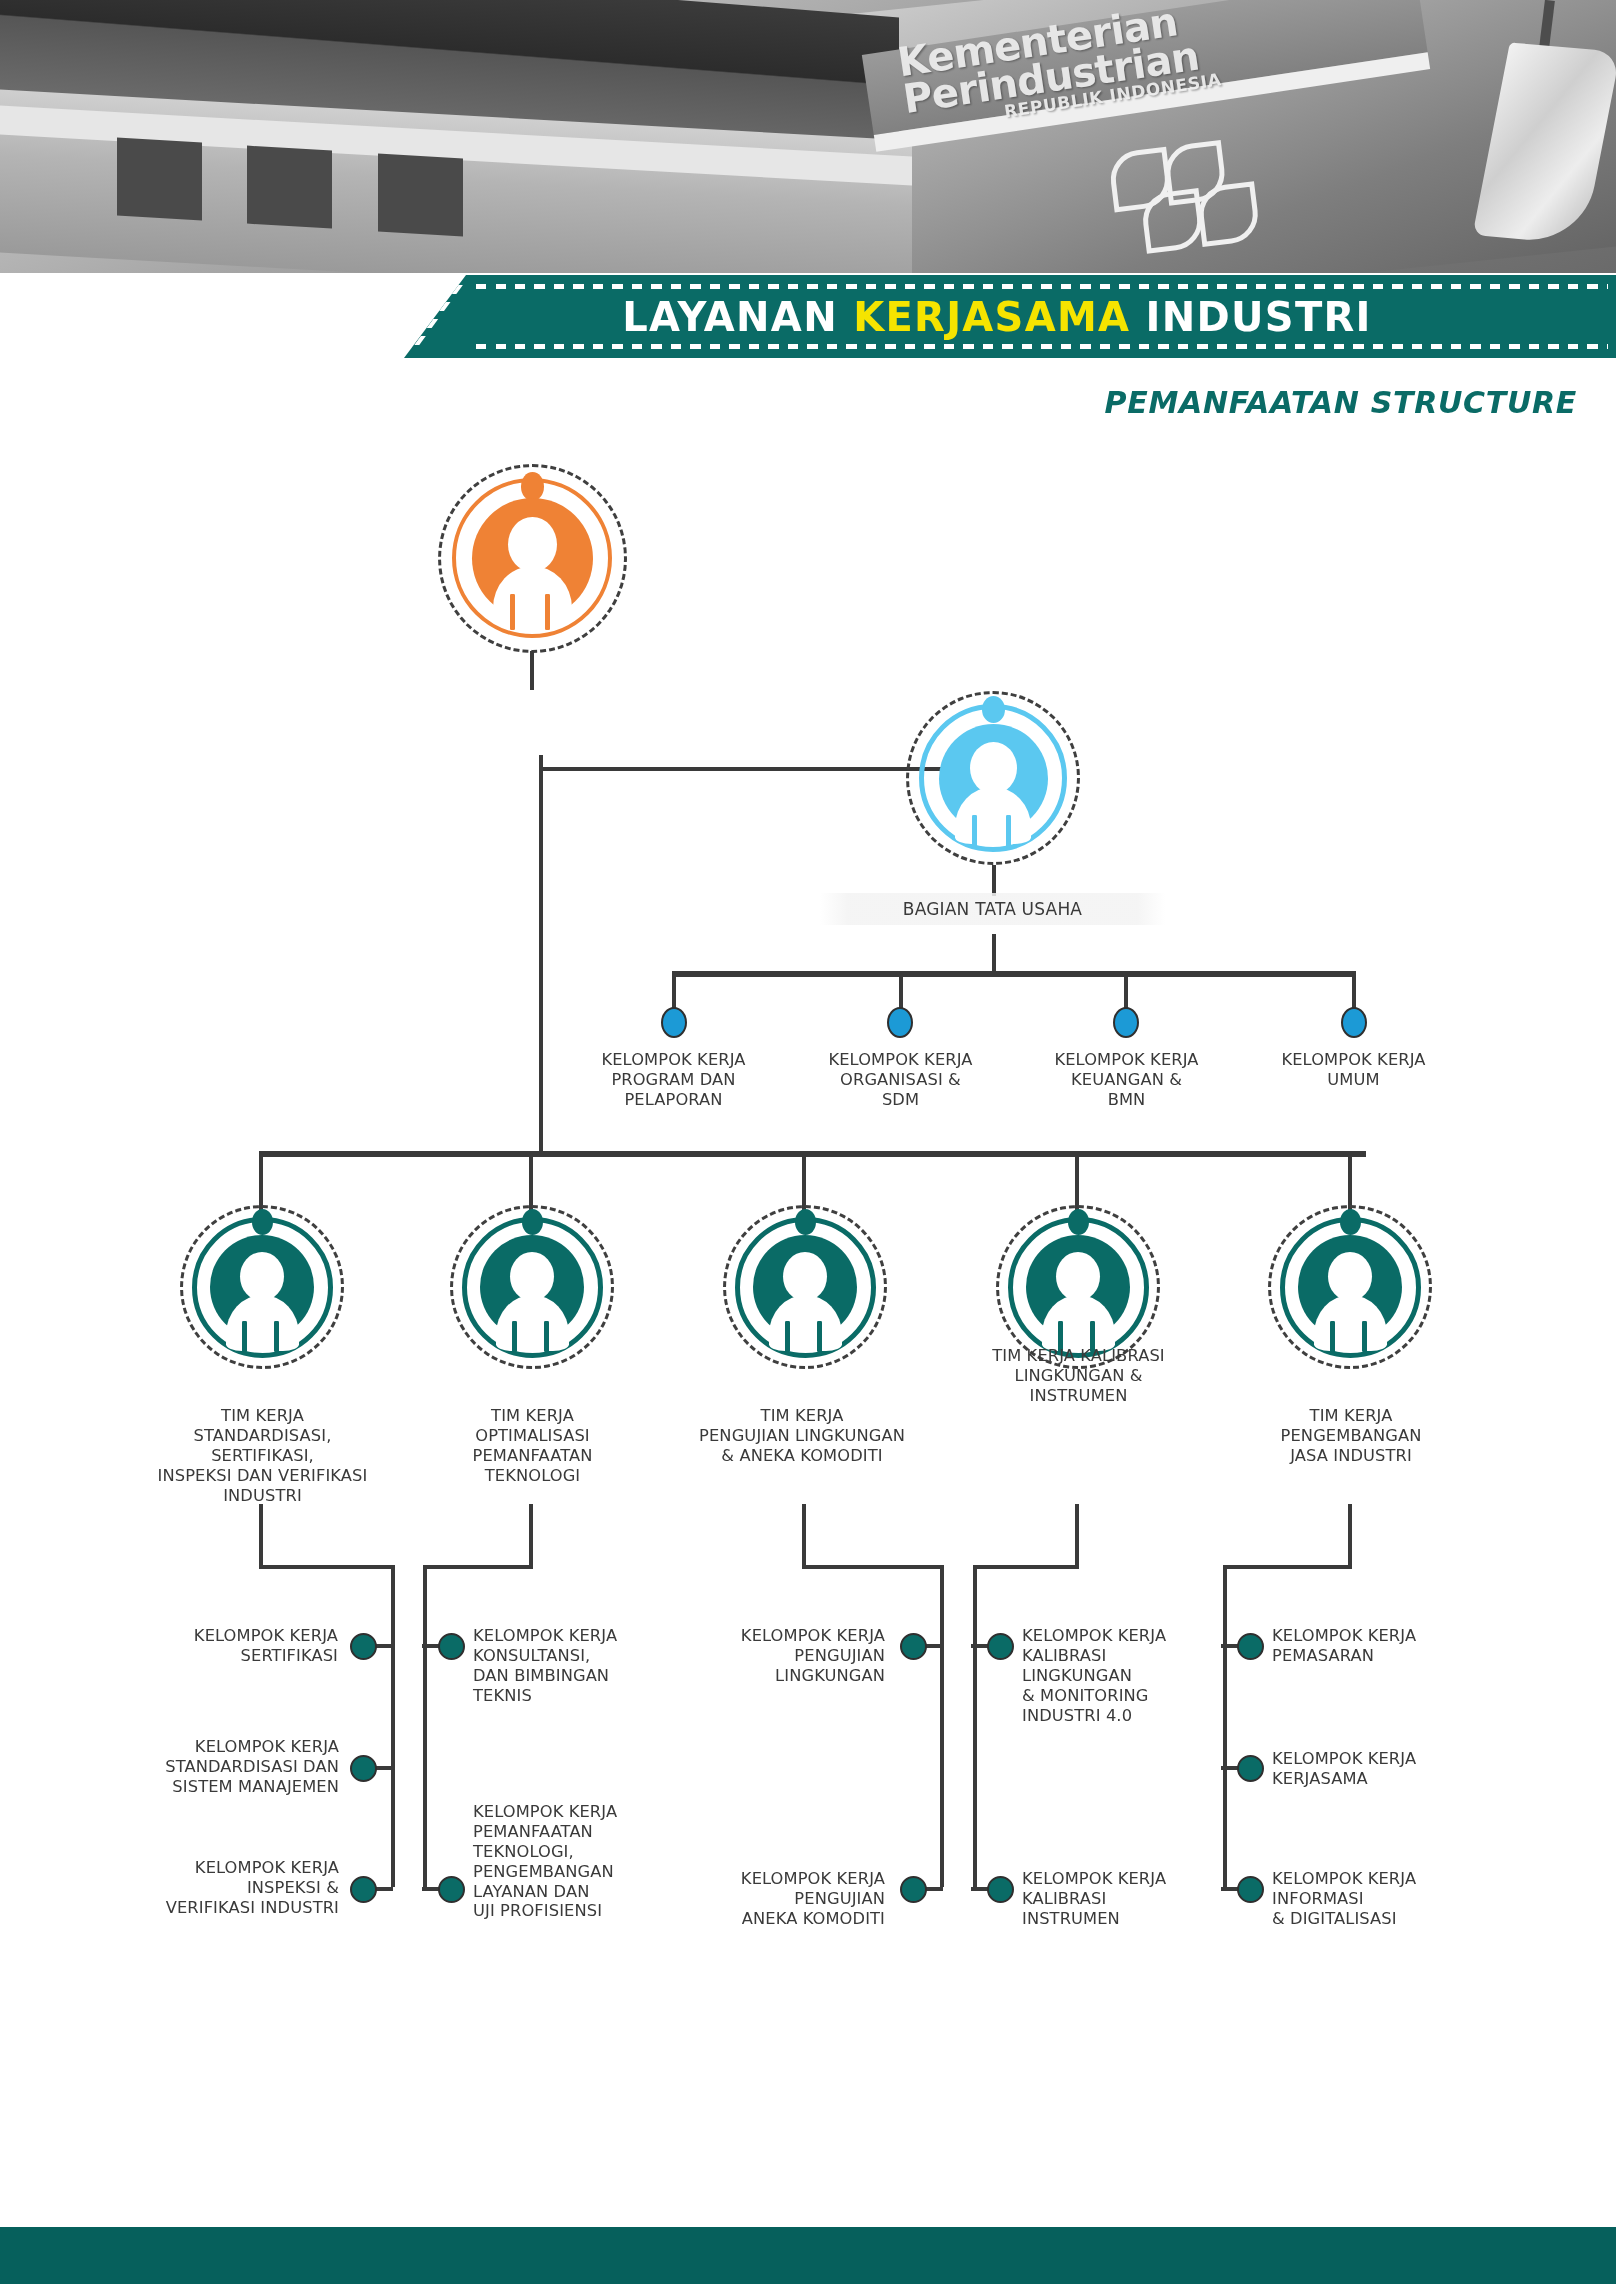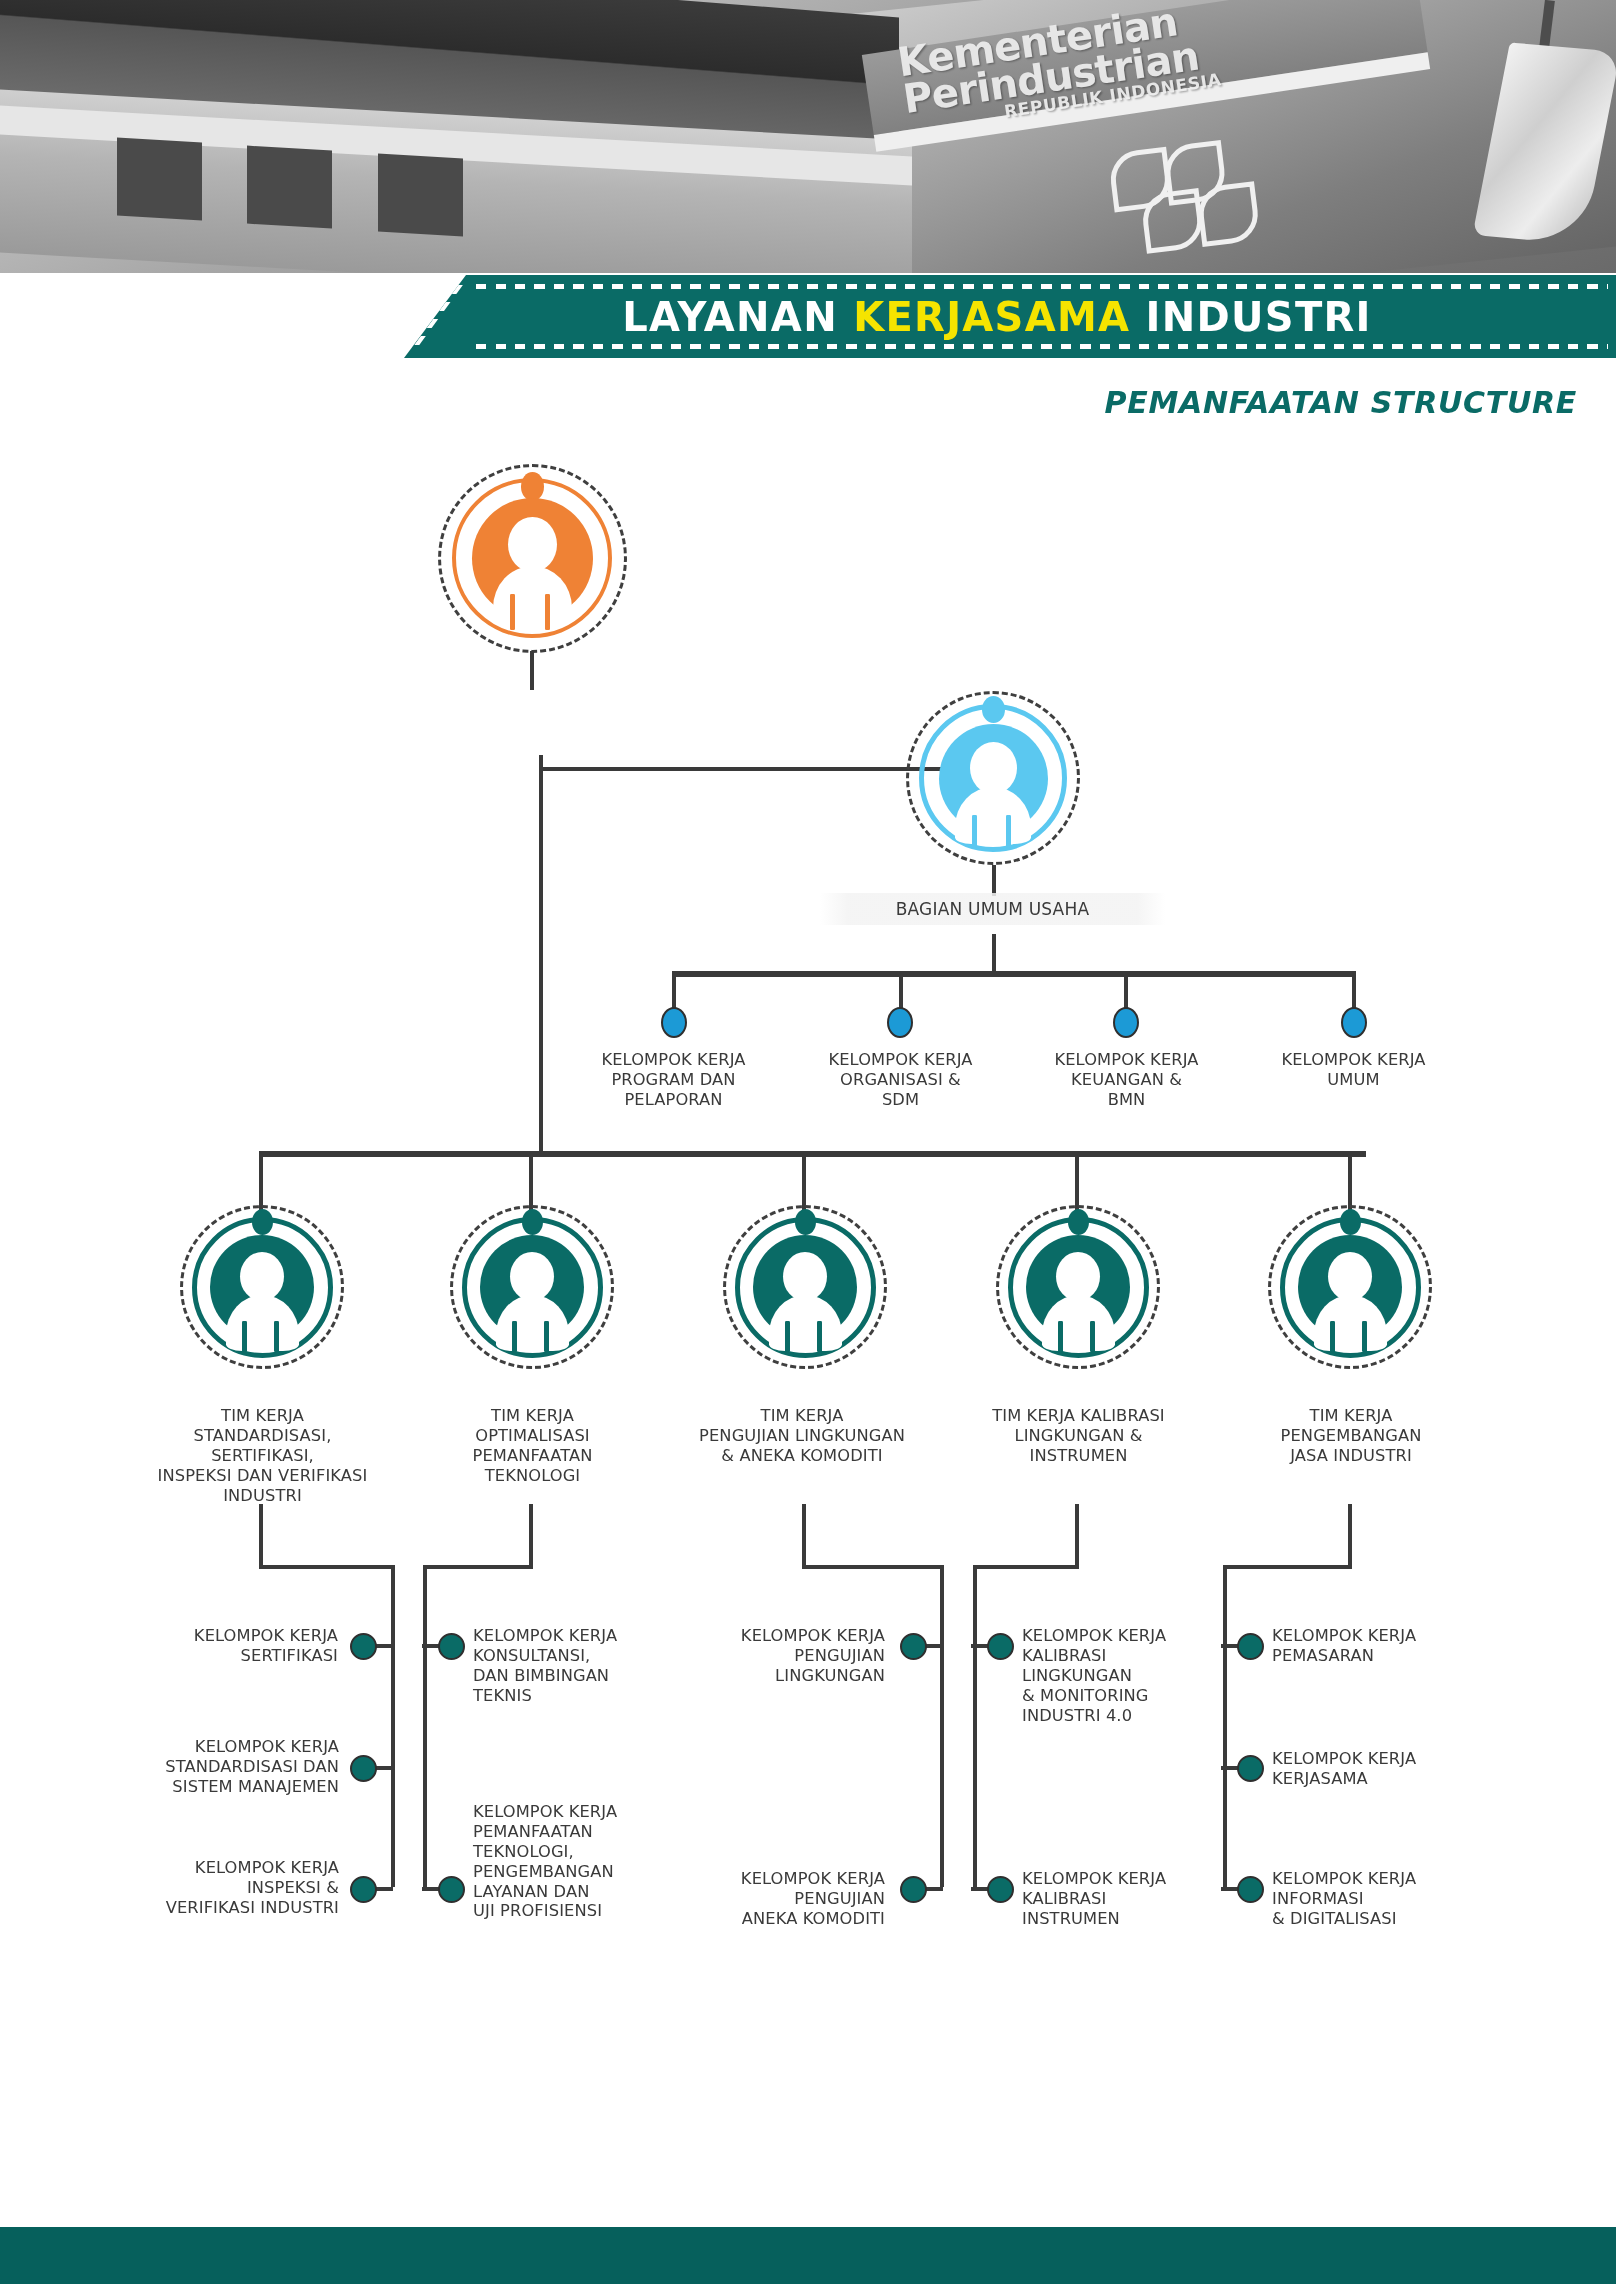--- a/index.html
+++ b/index.html
@@ -299,21 +299,21 @@
     <div class="dashring"></div>
     <div class="solidring" style="left:13px;top:13px;width:148px;height:148px;border-width:5.9px;border-color:#5bc8f0;"></div>
     <div class="notch" style="left:76px;top:5.2px;width:23.4px;height:27px;background:#5bc8f0;"></div>
     <div class="disc" style="left:33px;top:33px;width:109px;height:109px;background:#5bc8f0;"></div>
     <div class="head" style="left:64px;top:51px;width:47px;height:52px;"></div>
     <div class="body" style="left:49px;top:96px;width:76px;height:57px;"></div>
     <div class="legcut" style="left:66px;top:124px;height:33px;background:#5bc8f0;"></div>
     <div class="legcut" style="left:100px;top:124px;height:33px;background:#5bc8f0;"></div>
   </div>
   <div class="line vline" style="left:992px;top:865px;height:31px;"></div>
-  <div class="toplabel" style="left:820px;top:893px;width:345px;">BAGIAN UMUM USAHA</div>
+  <div class="toplabel" style="left:820px;top:893px;width:345px;">BAGIAN TATA USAHA</div>
   <div class="line vline" style="left:992px;top:934px;height:40px;"></div>
 
   <div class="line hline-thick" style="left:672px;top:971px;width:684px;"></div>
   <div class="line vline" style="left:672px;top:971px;height:39px;"></div>
   <div class="line vline" style="left:899px;top:971px;height:39px;"></div>
   <div class="line vline" style="left:1124px;top:971px;height:39px;"></div>
   <div class="line vline" style="left:1352px;top:971px;height:39px;"></div>
 
   <div class="dot dot-blue" style="left:661px;top:1007px;width:26px;height:31px;"></div>
   <div class="dot dot-blue" style="left:887px;top:1007px;width:26px;height:31px;"></div>
@@ -394,21 +394,21 @@
 STANDARDISASI, SERTIFIKASI,
 INSPEKSI DAN VERIFIKASI
 INDUSTRI</div>
   <div class="nodelabel" style="left:422px;top:1406px;width:221px;">TIM KERJA
 OPTIMALISASI
 PEMANFAATAN
 TEKNOLOGI</div>
   <div class="nodelabel" style="left:685px;top:1406px;width:234px;">TIM KERJA
 PENGUJIAN LINGKUNGAN
 &amp; ANEKA KOMODITI</div>
-  <div class="nodelabel" style="left:958px;top:1406px;width:241px;">TIM KERJA KALIBRASI
+  <div class="nodelabel" style="left:958px;top:1346px;width:241px;">TIM KERJA KALIBRASI
 LINGKUNGAN &amp;
 INSTRUMEN</div>
   <div class="nodelabel" style="left:1237px;top:1406px;width:228px;">TIM KERJA
 PENGEMBANGAN
 JASA INDUSTRI</div>
 
   <div class="line vline" style="left:259px;top:1504px;height:65px;"></div>
   <div class="line hline" style="left:259px;top:1565px;width:135px;"></div>
   <div class="line vline" style="left:391px;top:1565px;height:322px;"></div>
 

